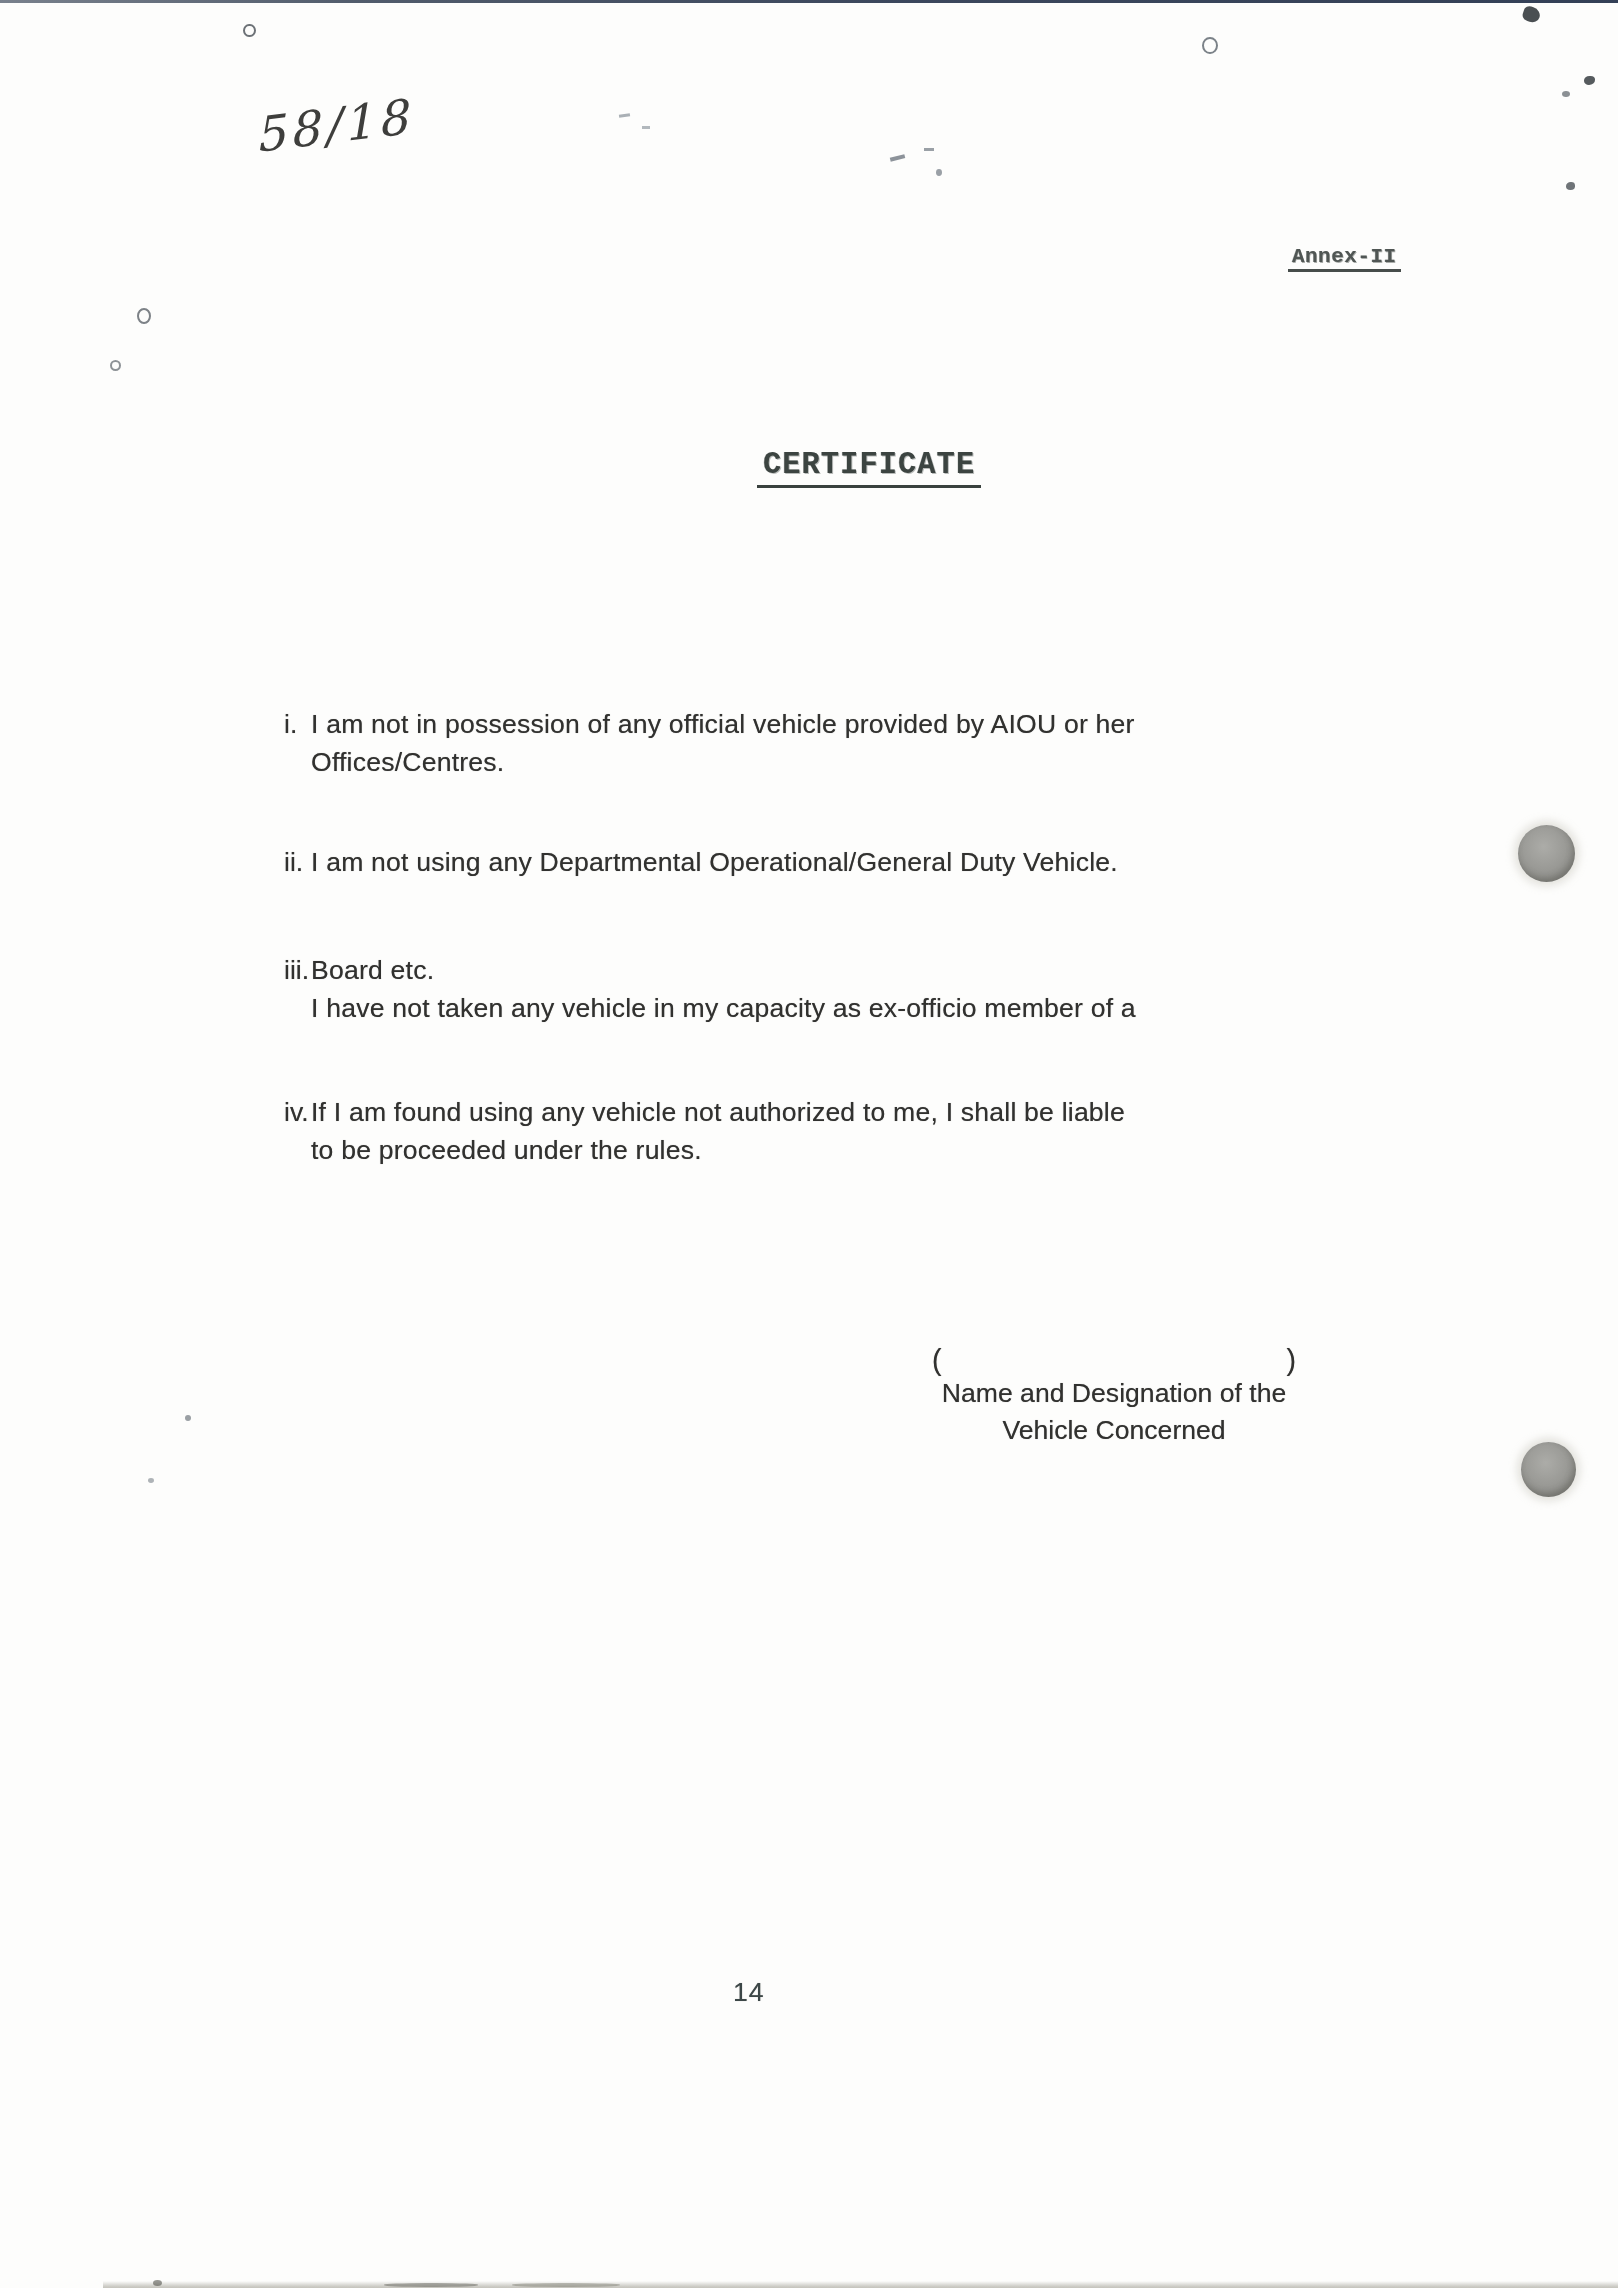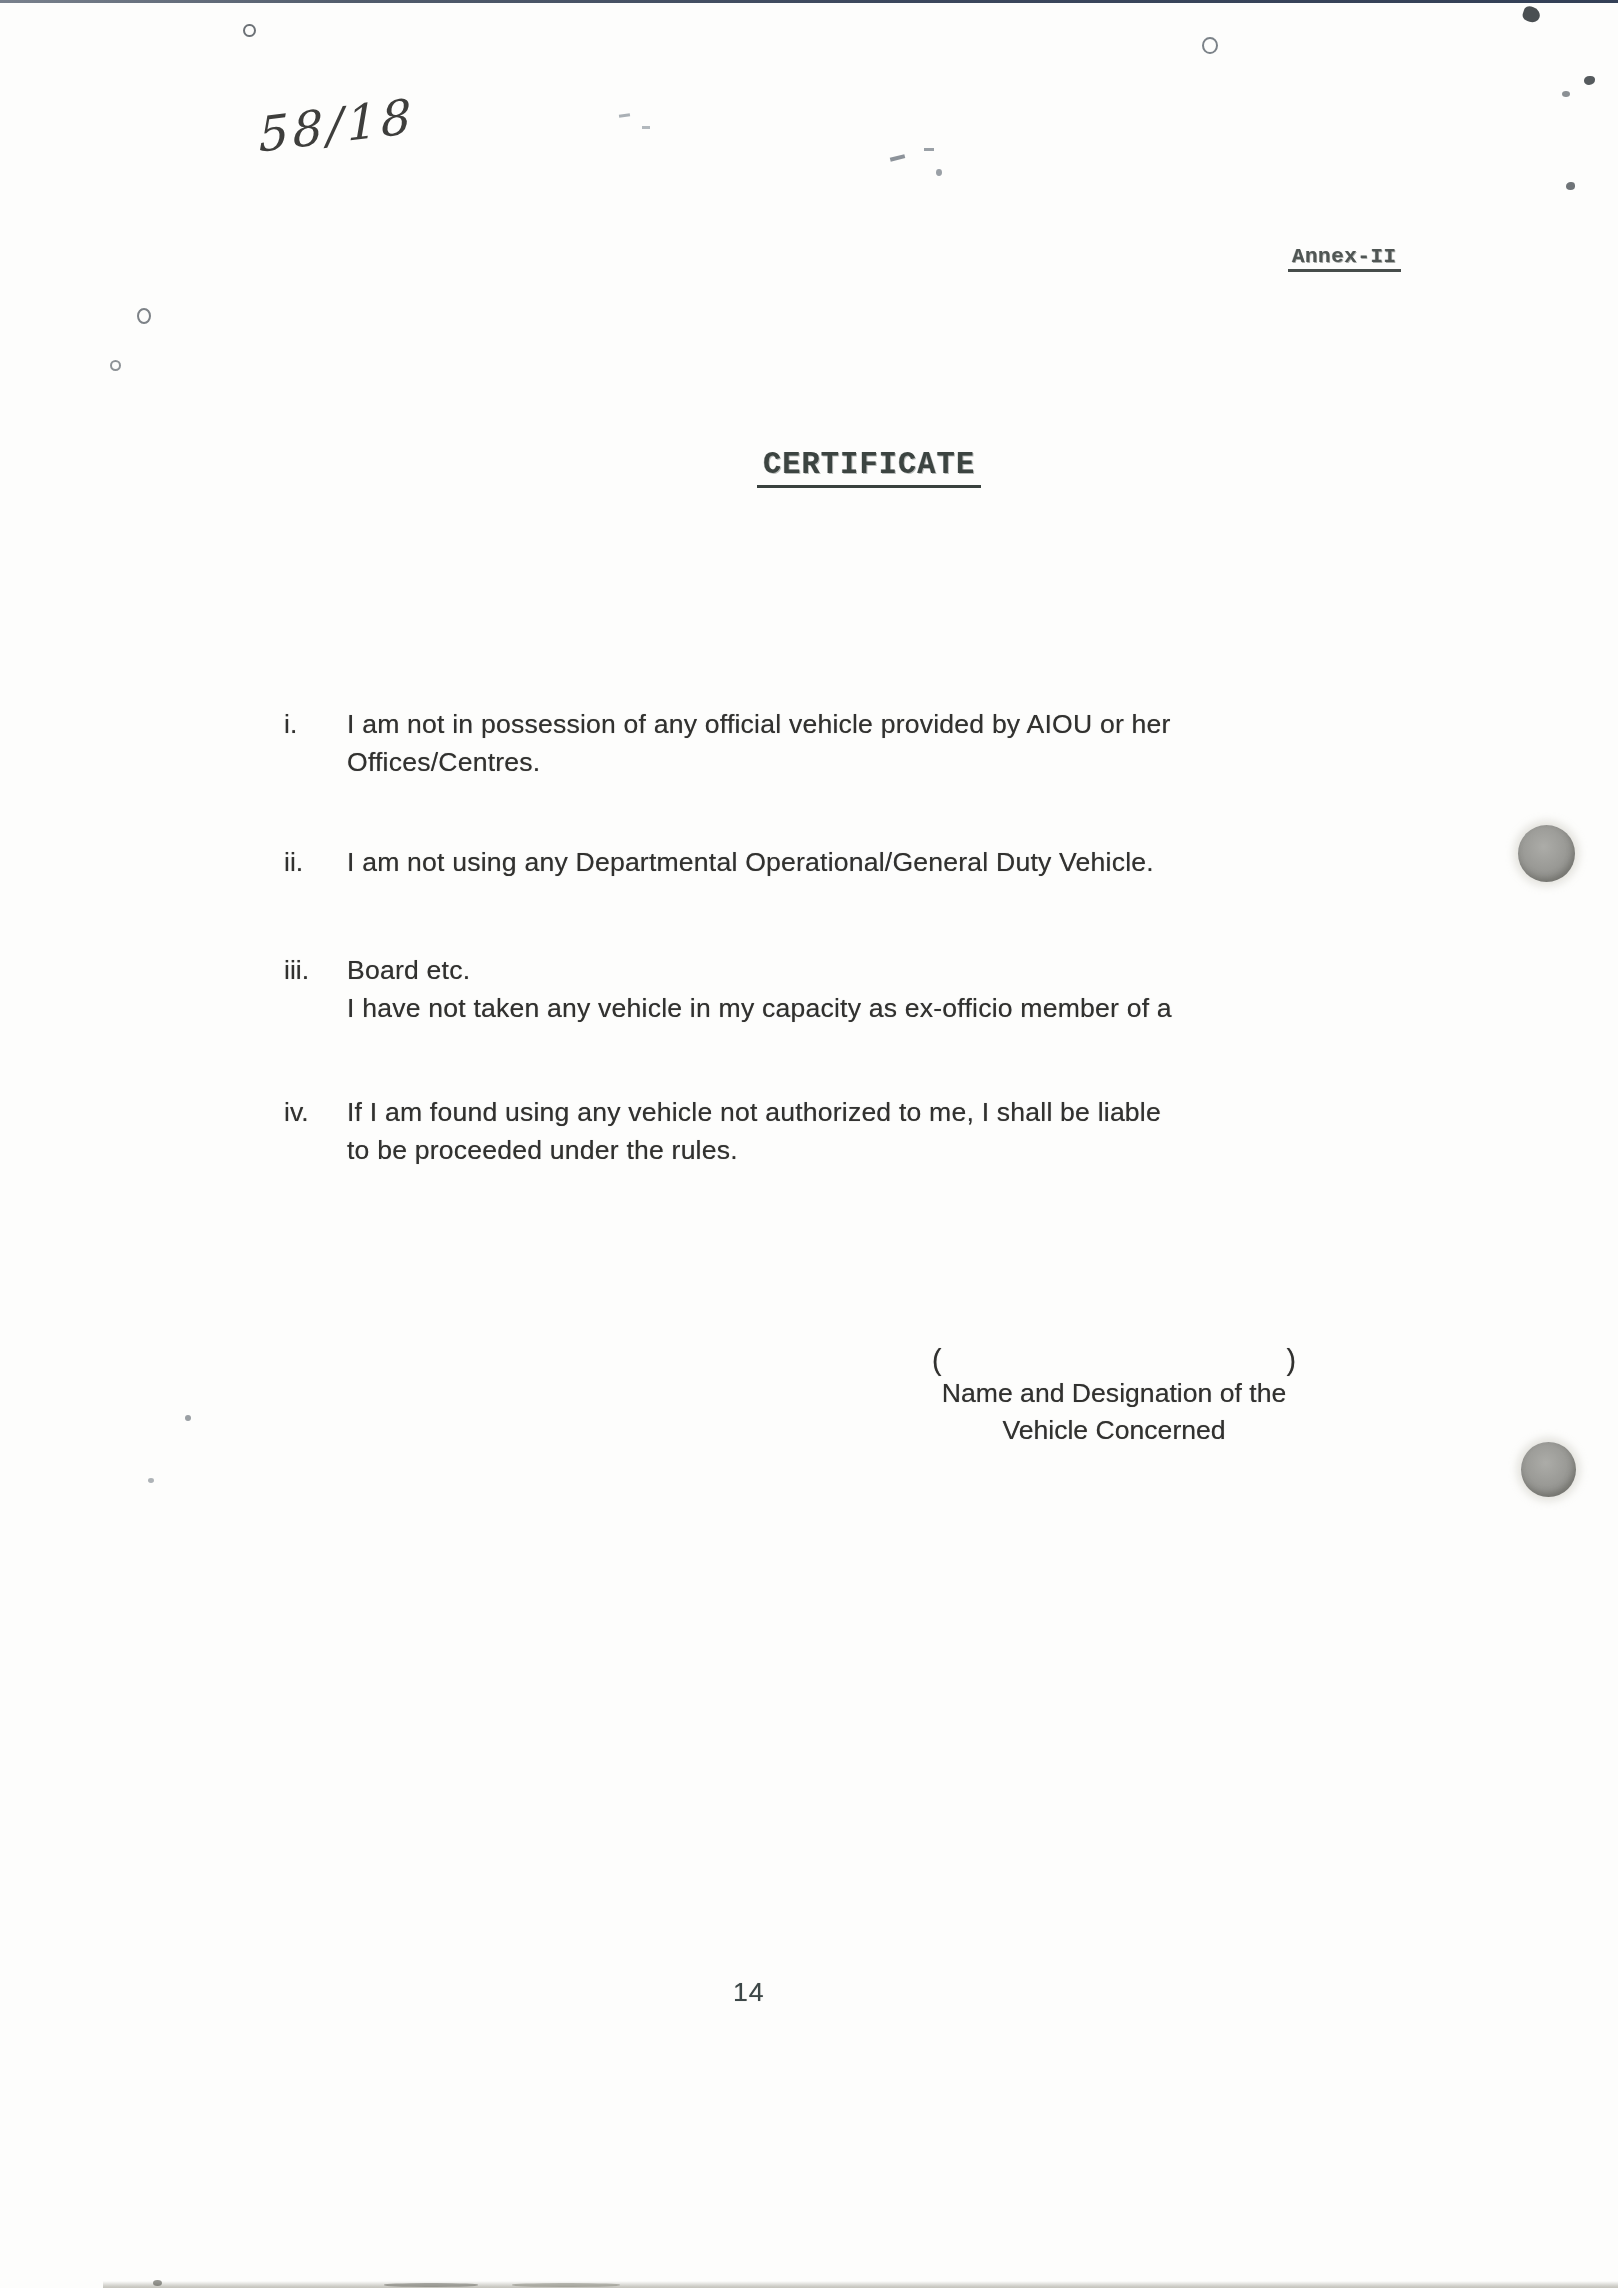--- a/index.html
+++ b/index.html
@@ -51,21 +51,21 @@
     font-weight:bold;font-size:30.5px;
     color:#3c4441;
     padding:0 5.9px 3px 5.9px;
     border-bottom:3.9px solid #39413e;
     letter-spacing:1px;
     text-shadow:1px 1px 0 rgba(58,66,62,0.35), -0.5px -0.5px 0 rgba(58,66,62,0.3);
   }
   
   .item{position:absolute;left:284px;width:1059px;font-size:26.6px;line-height:38px;}
   .item .numeral{position:absolute;left:0;top:0;}
-  .item .item-text{margin-left:63px;letter-spacing:0.2px;}
+  .item .item-text{margin-left:27px;letter-spacing:0.2px;}
   .item .line{display:block;}
   .item, .signature, .pageno{
     text-shadow:0 0 0.7px rgba(45,45,43,0.6);
   }
   
   .signature{position:absolute;left:930px;top:1342px;width:368px;text-align:center;font-size:26.6px;line-height:37px;}
   .paren-row{display:flex;justify-content:space-between;font-size:28.6px;height:33px;padding:0 2px;}
   
   .pageno{position:absolute;left:733px;top:1977px;font-size:26.6px;color:#3c4747;letter-spacing:1px;}
   

